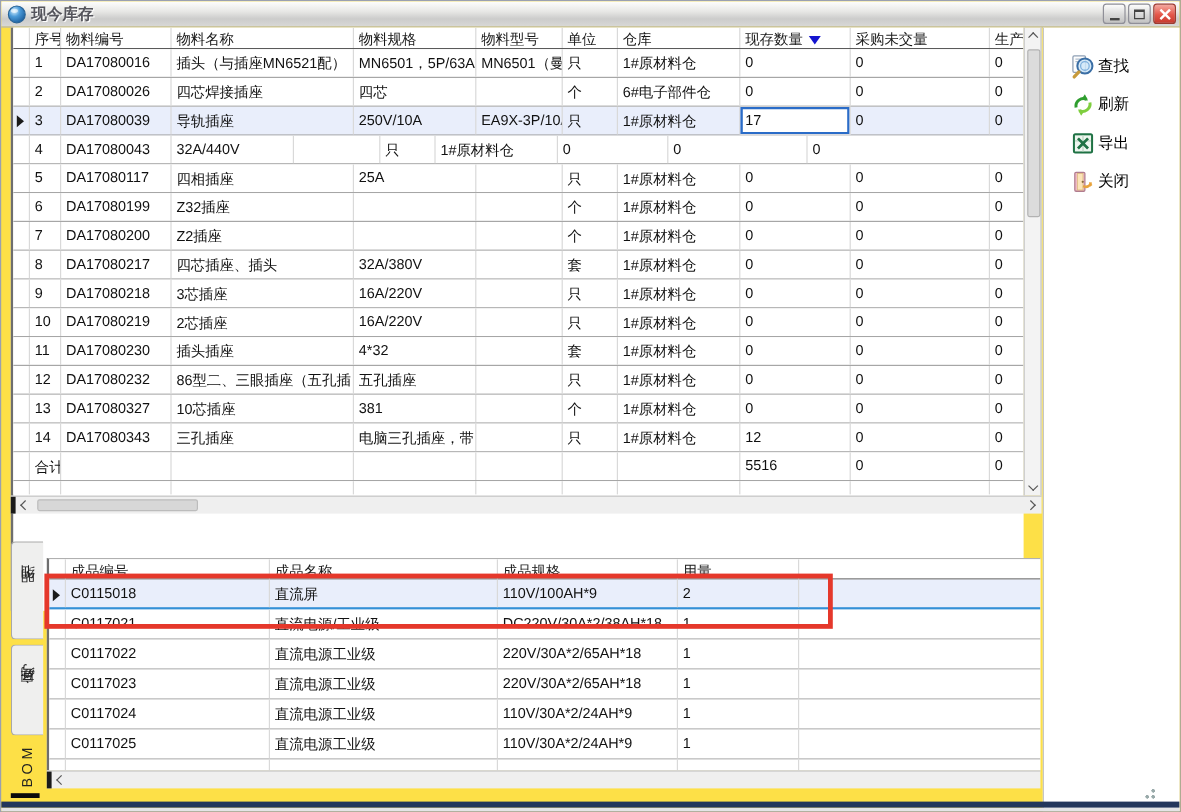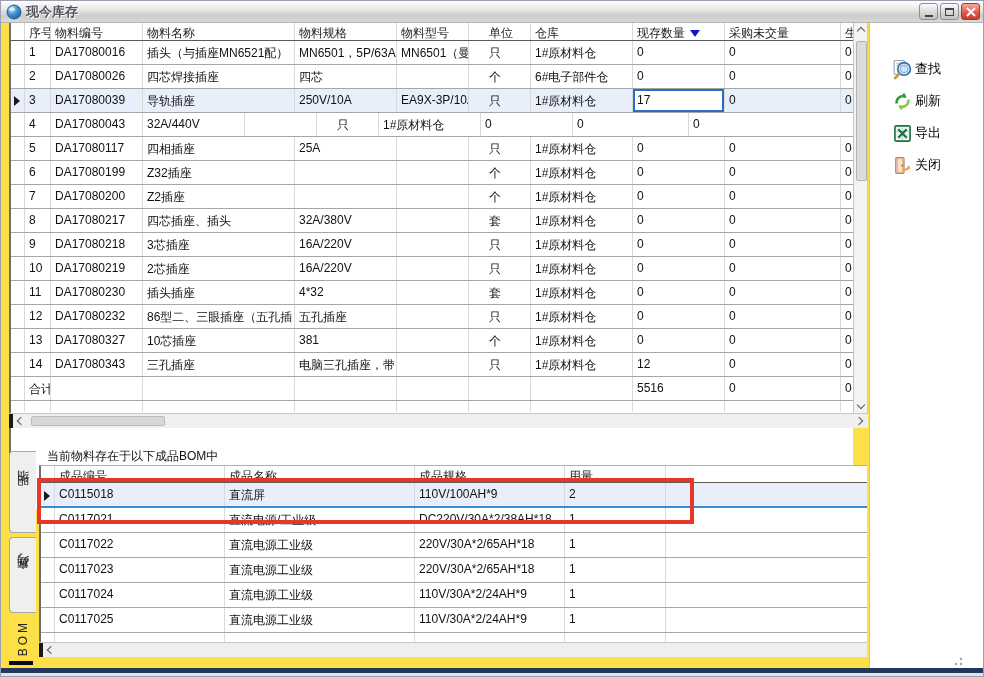--- a/index.html
+++ b/index.html
@@ -40,21 +40,21 @@
     height:100%; padding:4px 2px 0 4px; border-right:1px solid #d9d9d9;
     overflow:hidden; white-space:nowrap; flex:none;
   }
   .grid-header .cell { padding-top:2px; }
   .c-ind  { width:14px; padding:0; }
   .c-no   { width:26px; }
   .c-code { width:92px; }
   .c-name { width:152px; }
   .c-spec { width:102px; }
   .c-model{ width:72px; }
-  .c-unit { width:46px;margin-left:16px; }
+  .c-unit { width:46px; }
   .c-wh   { width:102px; }
   .c-qty  { width:92px; }
   .c-po   { width:116px; }
   .c-prod { width:30px; border-right:none; }
   .focused-cell { background:#fff; box-shadow:inset 0 0 0 2px #2a6cc8; }
   .sort-desc {
     display:inline-block; width:0; height:0; margin-left:5px;
     border-left:5px solid transparent; border-right:5px solid transparent;
     border-top:7px solid #1515cf; vertical-align:middle;
   }
@@ -80,21 +80,21 @@
     background:#d7d7d7; border:1px solid #bcbcbc; border-radius:2px; }
   .caret { width:4px; height:100%; background:#1a1a1a; flex:none; }
   .chev { width:6px; height:6px; border-left:1.6px solid #555; border-bottom:1.6px solid #555; flex:none; }
   .chev.left  { transform:rotate(45deg); margin-left:5px; }
   .chev.right { transform:rotate(225deg); margin-left:auto; margin-right:6px; }
   .chev.up    { position:absolute; left:4px; top:5px; transform:rotate(135deg); }
   .chev.down  { position:absolute; left:4px; bottom:5px; transform:rotate(-45deg); }
   
   .sidebar {
     position:absolute; left:868px; top:22px; width:116px; bottom:0;
-    background:#ffffff; border-left:1px solid #c6c6c6; padding:34px 0 0 22px;
+    background:#ffffff; border-left:1px solid #c6c6c6; padding:20px 0 0 22px;
   }
   .side-btn { display:flex; align-items:center; height:24px; margin-bottom:8px; cursor:pointer; }
   .side-btn .sicon { width:21px; height:21px; flex:none; display:inline-flex; }
   .side-btn .slabel { margin-left:2px; font-size:13px; color:#000; }
   
   .caption { position:absolute; left:46px; top:447px; font-size:12px; color:#111; }
   .bom {
     position:absolute; left:38px; top:464px; width:828px; height:177px;
     background:#fff; border-left:2px solid #6e6e6e; border-top:1px solid #b0b0b0; overflow:hidden;
   }
@@ -468,21 +468,20 @@
       <div class="vtab" style="top: 450px; height: 82px;">
         <span class="vtxt">明细</span>
       </div>
       <div class="vtab" style="top: 536px; height: 76px;">
         <span class="vtxt">序列号</span>
       </div>
       <div class="vtab active" style="top: 616px; height: 42px;">
         <span class="vtxt">BOM</span>
       </div>
     </div>
-  <div class="caption">当前物料存在于以下成品BOM中</div>
 
   <div class="bom">
     <div class="grid-header">
       <div class="cell b-ind"></div>
       <div class="cell b-code">成品编号</div>
       <div class="cell b-name">成品名称</div>
       <div class="cell b-spec">成品规格</div>
       <div class="cell b-qty">用量</div>
       <div class="cell b-fill"></div>
     </div>

